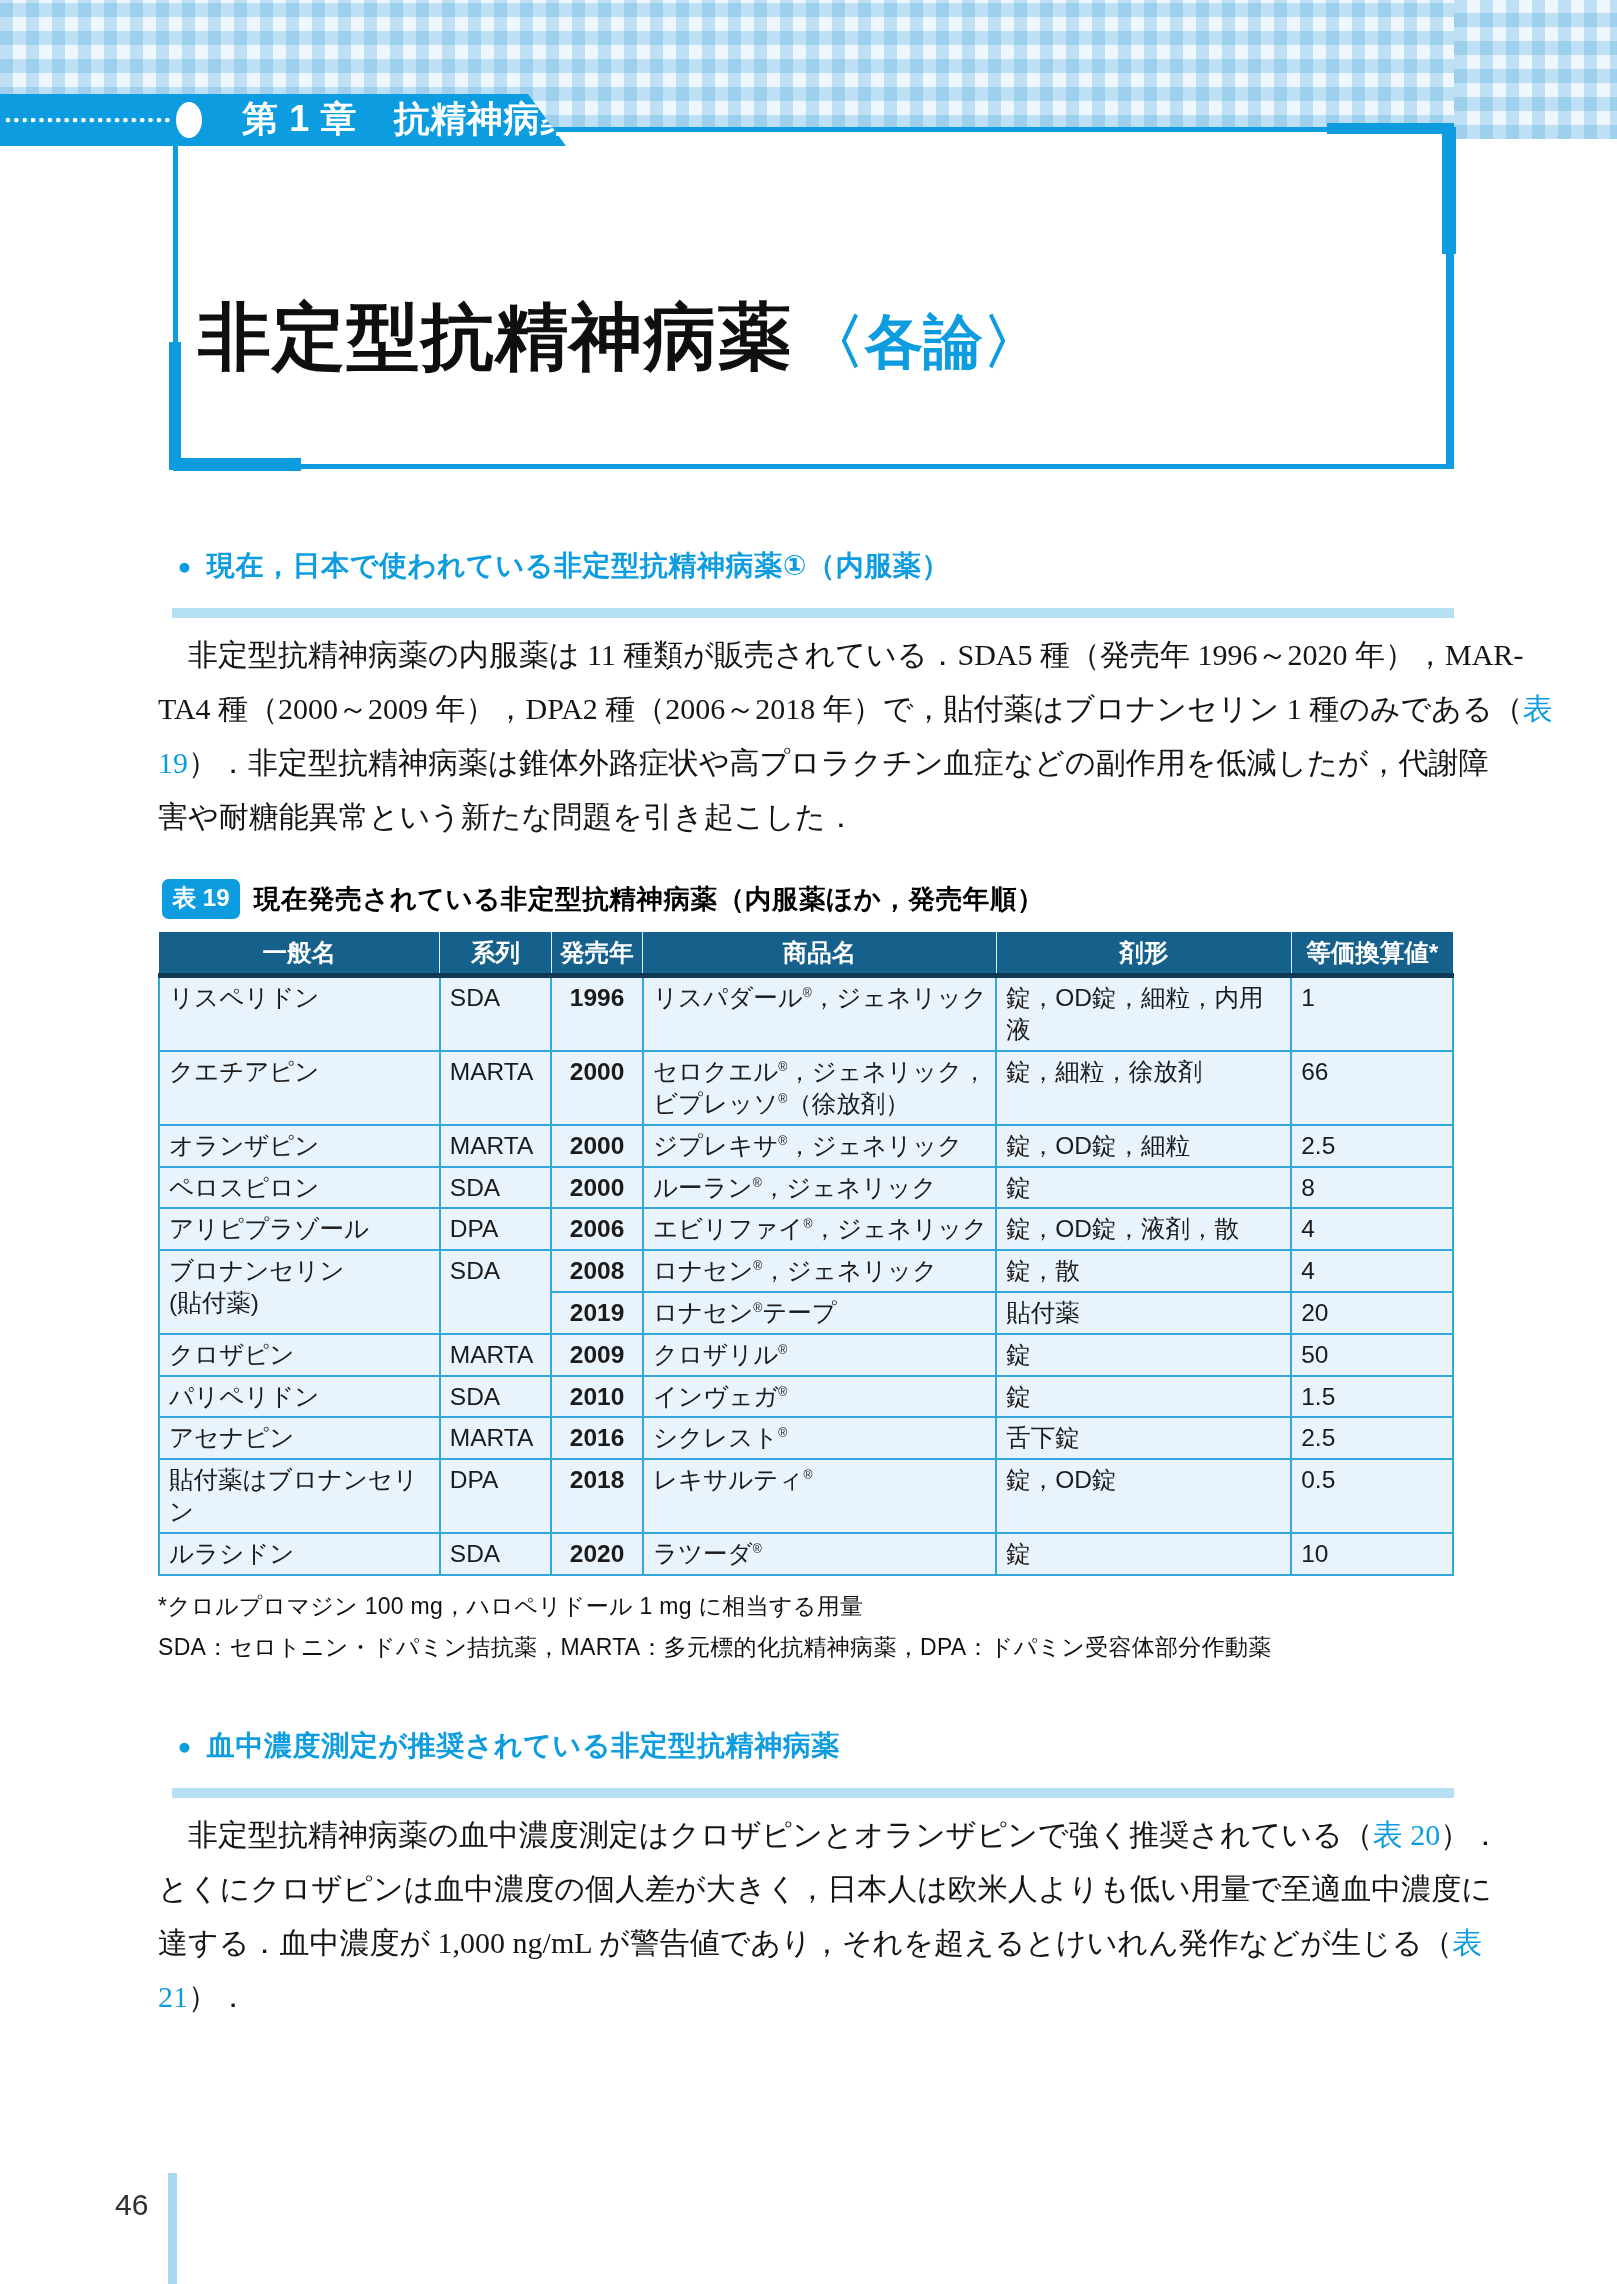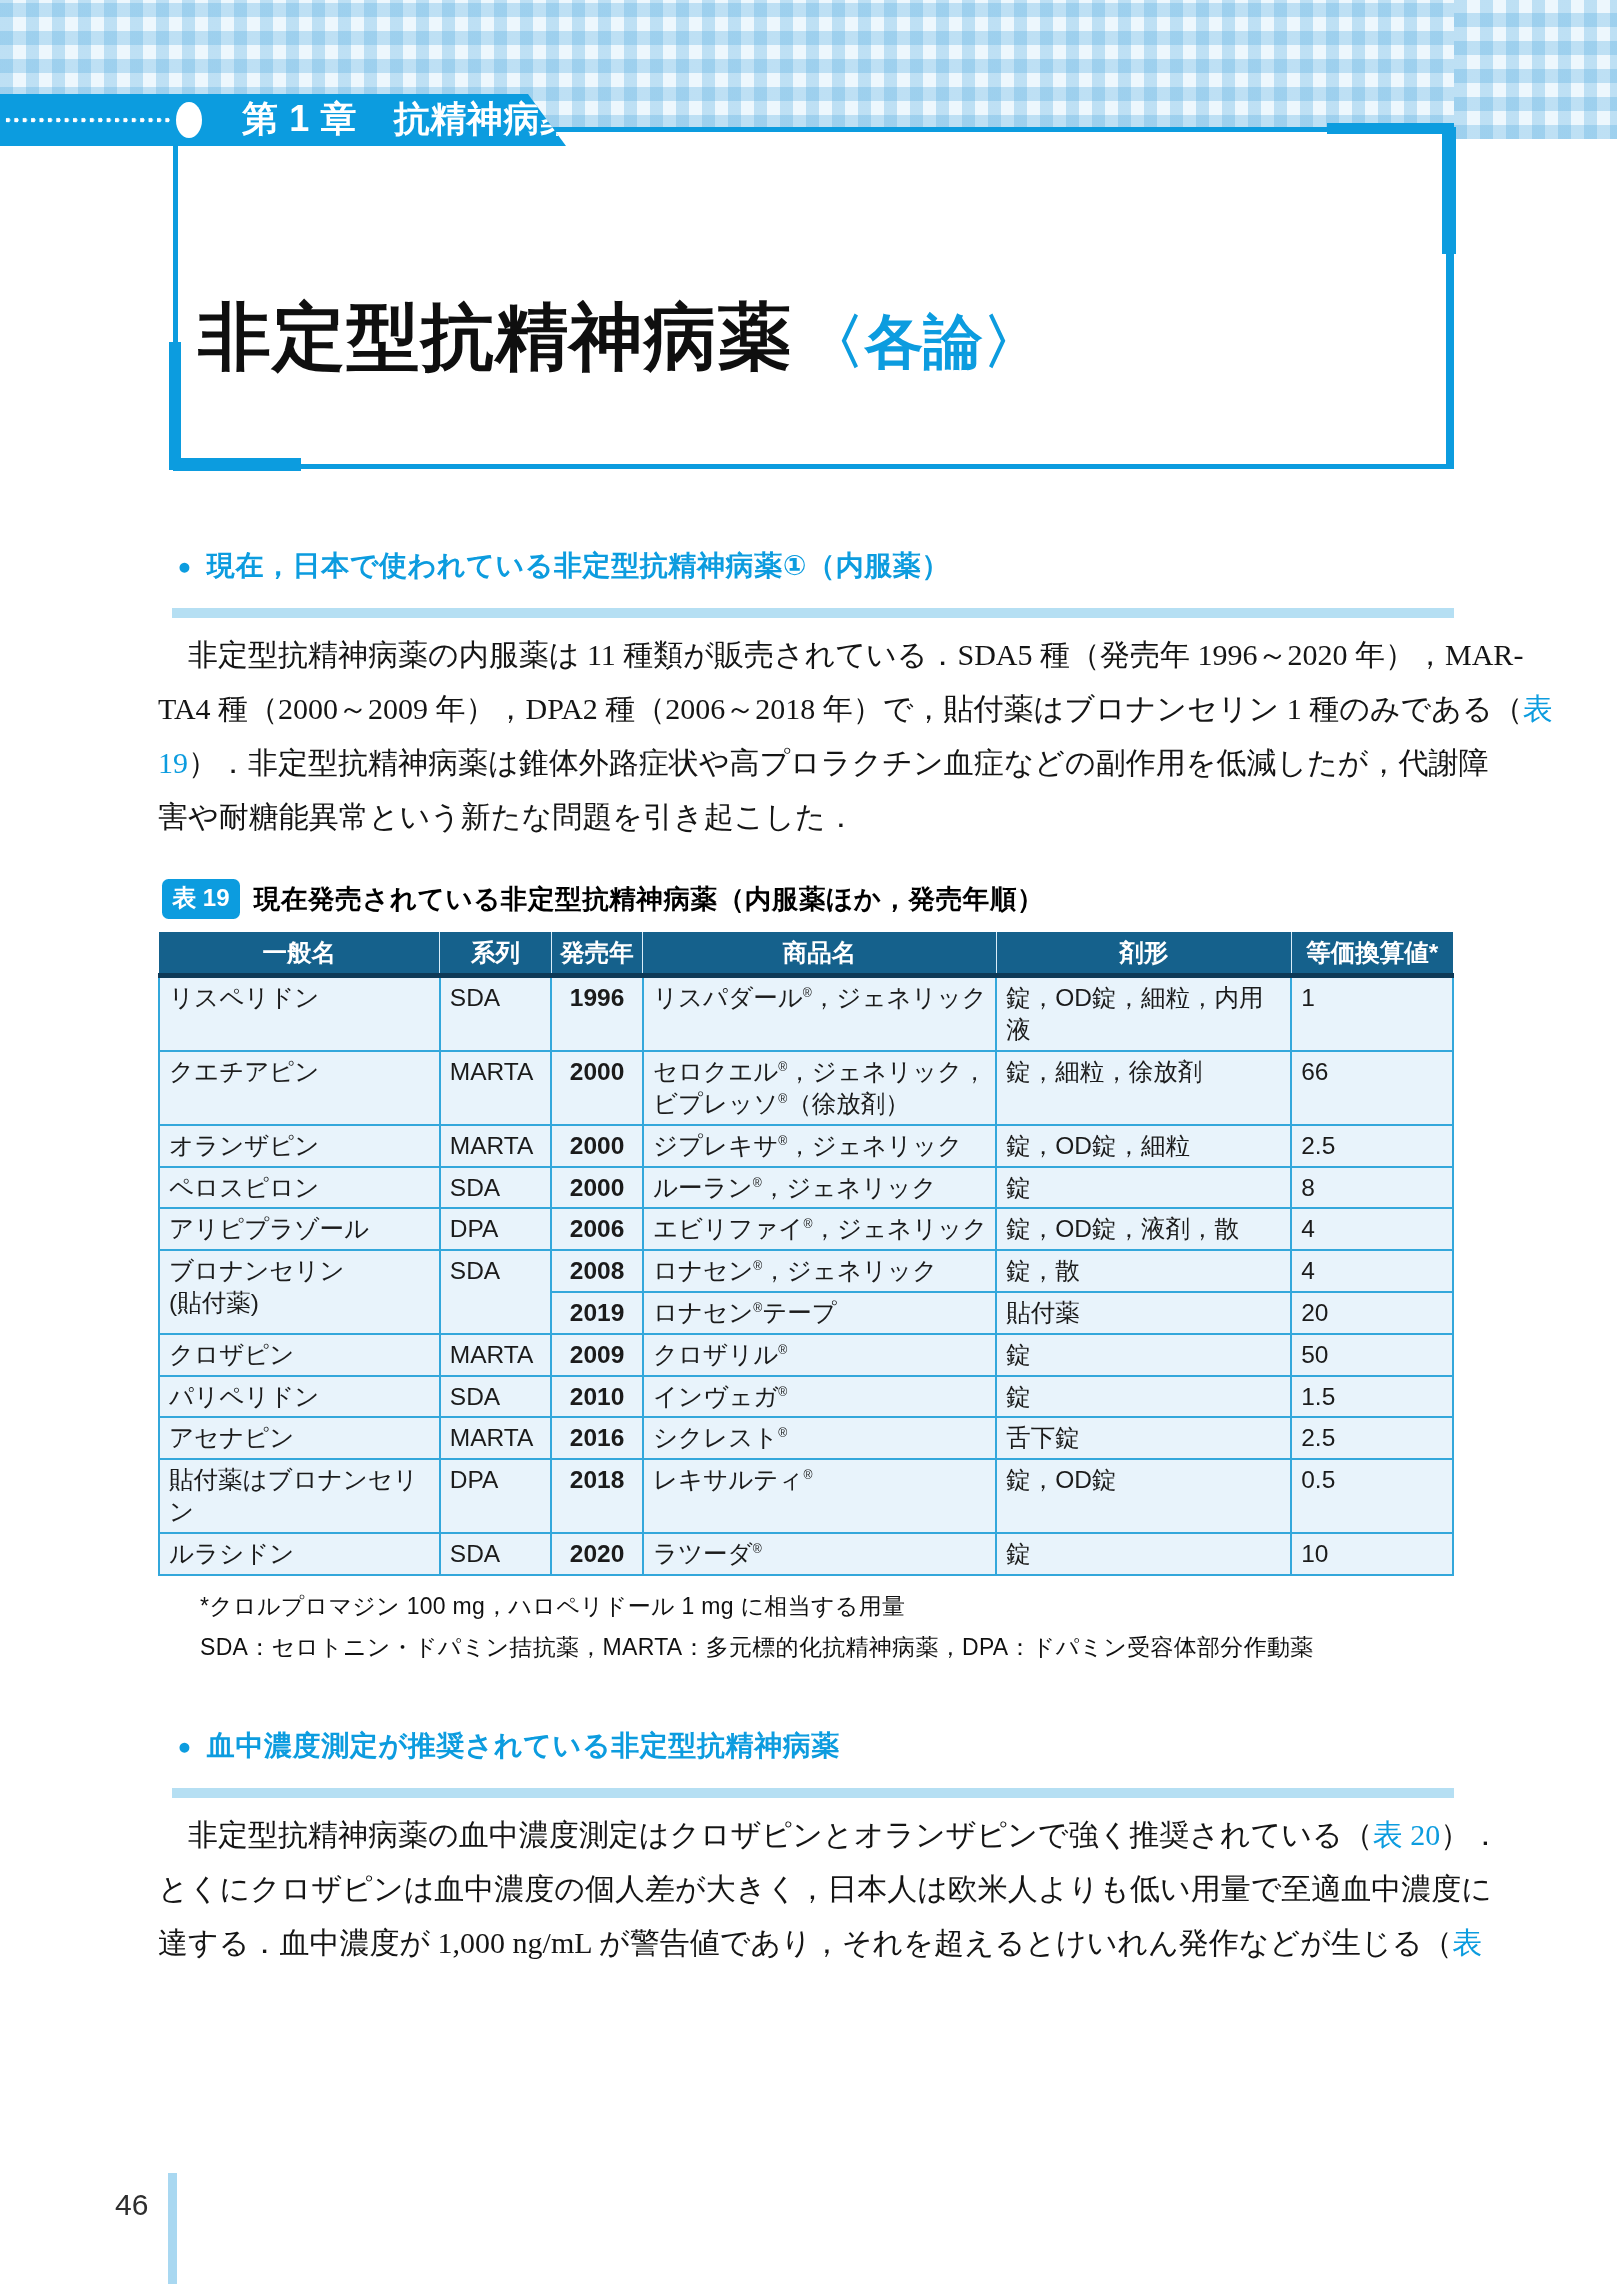--- a/index.html
+++ b/index.html
@@ -68,21 +68,21 @@
           border-left:1.9px solid #D9EDF9;border-right:1.9px solid #D9EDF9;
           border-bottom:5.8px solid #0E3A57;text-align:center;padding:0;}
   .t19 th:first-child{border-left:none;}
   .t19 th:last-child{border-right:none;}
   .t19 td{background:#E8F3FB;border:2.6px solid #33A7DB;font-size:24.5px;color:#1b1b1b;
           padding:3.9px 3.9px 3.9px 9px;vertical-align:top;line-height:32px;height:30px;
           word-break:break-all;}
   .t19 td.year{font-weight:700;text-align:center;padding-left:0;padding-right:0;}
   .t19 sup{font-size:0.5em;vertical-align:super;line-height:0;}
 
-  .footnotes{margin-top:10.3px;font-size:23px;line-height:41px;color:#111;letter-spacing:0.3px;margin-left:42px;}
+  .footnotes{margin-top:10.3px;font-size:23px;line-height:41px;color:#111;letter-spacing:0.3px;}
 
   .sec2{margin-top:59px;}
 
   
   .pageno{position:absolute;left:115px;top:2188px;font-size:30px;color:#2e2e2e;}
   .page-bar{position:absolute;left:168px;top:2173px;width:9px;height:111px;background:#A9D8F1;}
 </style>
 </head>
 <body>
 
@@ -256,20 +256,21 @@
     <div class="sec2">
       <div class="sec-heading">
         <span class="sec-dot">●</span>
         <span class="sec-text">血中濃度測定が推奨されている非定型抗精神病薬</span>
       </div>
       <div class="sec-bar"></div>
       <div class="para">
           <div class="line"><span>　非定型抗精神病薬の血中濃度測定はクロザピンとオランザピンで強く推奨されている（</span><span class="ref">表 20</span><span>）．</span></div>
           <div class="line"><span>とくにクロザピンは血中濃度の個人差が大きく，日本人は欧米人よりも低い用量で至適血中濃度に</span></div>
           <div class="line"><span>達する．血中濃度が 1,000 ng/mL が警告値であり，それを超えるとけいれん発作などが生じる（</span><span class="ref">表</span></div>
+          <div class="line"><span class="ref">21</span><span>）．</span></div>
         </div>
     </div>
 
   </div>
 
   <div class="pageno">46</div>
   <div class="page-bar"></div>
 
 </div>
 

